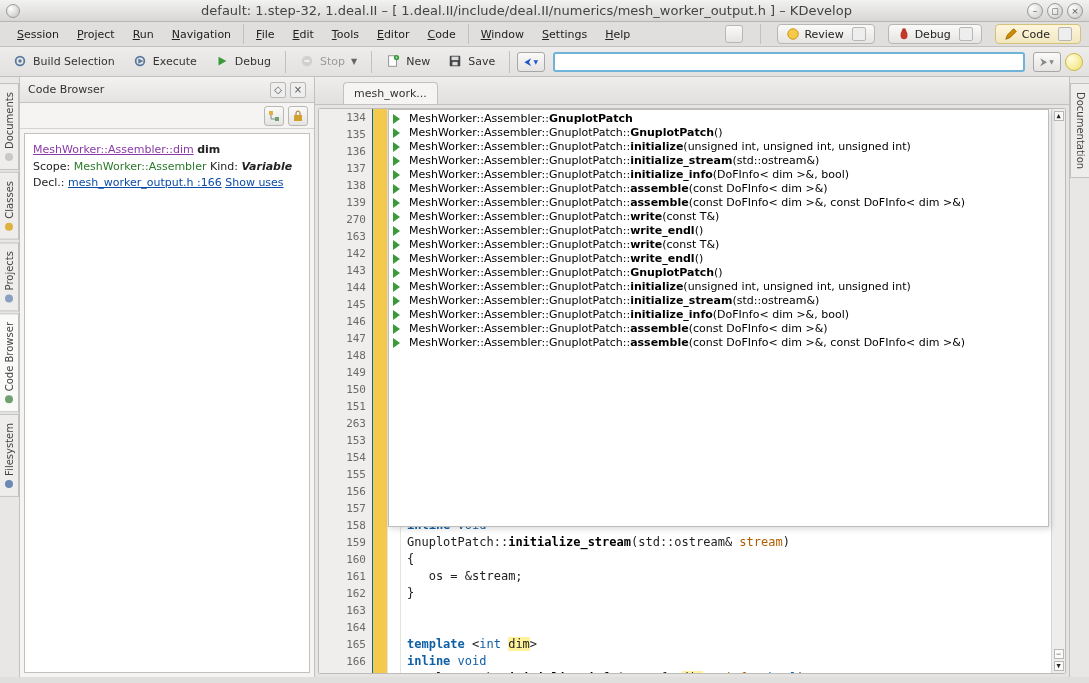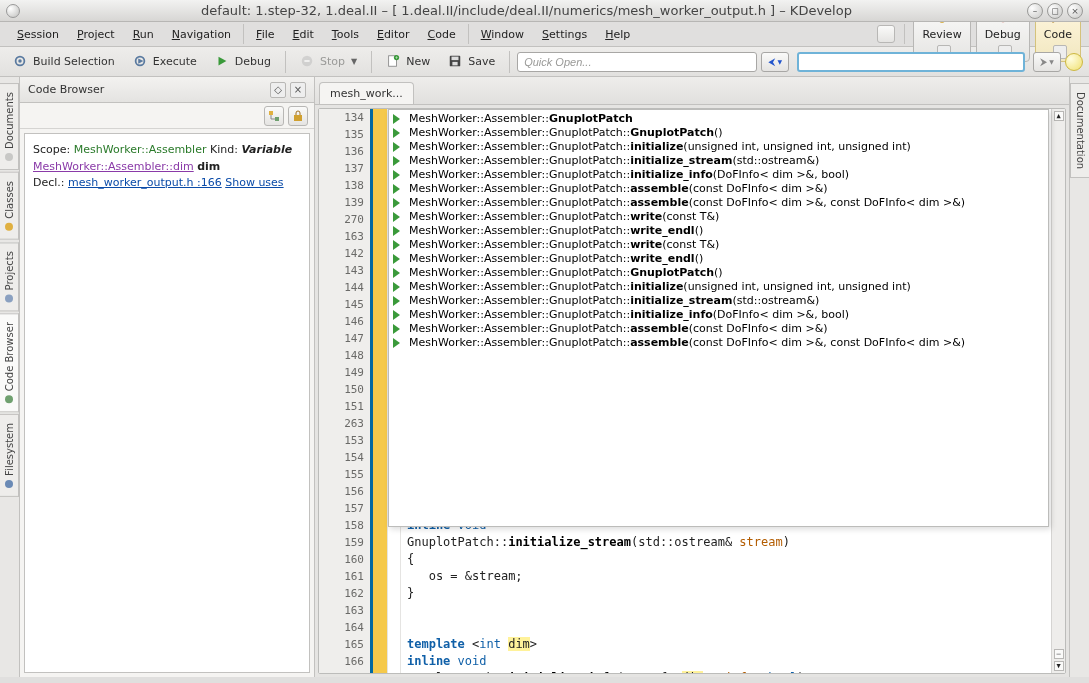--- a/index.html
+++ b/index.html
@@ -44,41 +44,40 @@
   }
 
   
   .menubar {
     height: 25px;
     background: #e0dfde;
     border-bottom: 1px solid #c2c1bf;
     display: flex;
     align-items: center;
     padding: 0 8px;
-    gap: 2px;
+    gap: 10px;
   }
   .menubar .menu-item {
     padding: 3px 9px;
     cursor: pointer;
     color: #222;
   }
   .menubar .menu-item .mn { text-decoration: underline; }
   .menubar .spacer { flex: 1; }
   .menubar .sep { width:1px; background:#c2c1bf; height:20px; margin:0 3px; }
 
   .right-toolbtn {
     display:flex; align-items:center; gap:4px;
     padding:2px 8px;
     border:1px solid #b8b7b5;
     border-radius:4px;
     background:linear-gradient(#fafaf9,#e5e4e2);
     cursor:pointer;
     font-size:11px;
     margin-left:3px;
-    flex-direction:column;
   }
   .right-toolbtn.active { background:linear-gradient(#fff6dd,#f1e7c0); border-color:#d4c27b;}
   .right-toolbtn .ic { width:14px;height:14px;display:inline-block; }
 
   
   .subtoolbar {
     height: 30px;
     background: linear-gradient(#eeedeb,#e2e1df);
     border-bottom: 1px solid #c2c1bf;
     display:flex;
@@ -227,38 +226,39 @@
   .editor-tab{
     padding:4px 10px;
     background:#f5f4f2;
     border:1px solid #c2c1bf;
     border-bottom:none;
     border-radius:4px 4px 0 0;
     font-size:11px;
     color:#333;
     cursor:pointer;
     margin-right:-1px;
+    margin-left:24px;
   }
 
   .editor-body{
     flex:1;
     background:#fff;
     border:1px solid #bcbcba;
     margin:3px;
     border-radius:2px;
     position:relative;
     font-family:"DejaVu Sans Mono","Courier New",monospace;
     font-size:12px;
     display:flex;
     overflow:hidden;
   }
   .gutter{
     width:54px;
     background:#efeeec;
-    border-right:3px solid #0369a1;
+    border-right:1px solid #0369a1;
     text-align:right;
     color:#6a6a68;
     font-size:11px;
   }
   .gutter .ln{height:17px;line-height:17px;padding-right:6px;}
   .markcol{
     width:14px;background:#f5c94b;
   }
   .markcol2{
     width:14px;background:#fff;border-left:1px solid #e5e4e2;border-right:1px solid #e5e4e2;
@@ -449,21 +449,20 @@
     <span class="ic">
       <svg class="svg-ic" viewBox="0 0 16 16">
           <rect x="2" y="2" width="12" height="12" fill="#444" rx="1"></rect>
           <rect x="4" y="3" width="8" height="4" fill="#ddd"></rect>
           <rect x="5" y="9" width="6" height="4" fill="#ddd"></rect>
         </svg>
     </span>
     <span>Save</span>
   </div>
   <div class="vsep"></div>
-  <input class="quick-open" placeholder="Quick Open..." style="">
   <div class="nav-btn">⮜<span style="font-size:6px;margin-left:2px;">▼</span></div>
   <input class="long-input" style="">
   <div class="nav-btn" style="color:#888;">⮞<span style="font-size:6px;margin-left:2px;">▼</span></div>
   <div style="width:18px;height:18px;border-radius:50%;background:radial-gradient(circle at 30% 30%,#fffde0,#f0e070);border:1px solid #cdb840;cursor:pointer;"></div>
 </div>
 
 <div class="workarea">
 
   <div class="left-strip">
     <div class="vtab">
@@ -505,25 +504,25 @@
       </div>
       <div class="pbtn">
         <svg width="12" height="12" viewBox="0 0 12 12">
             <rect x="2" y="5" width="8" height="6" fill="#d0a030"></rect>
             <path d="M4 5 V3 a2 2 0 0 1 4 0 V5" stroke="#a07020" fill="none"></path>
           </svg>
       </div>
     </div>
     <div class="panel-body">
       <div>
-        <span>Scope: </span><span class="scope">MeshWorker::Assembler</span><span> Kind: </span><span class="kind bold">Variable</span>
-      </div>
-      <div>
         <span class="linkvisited">MeshWorker::Assembler::dim</span>
         <span> </span><span class="bold">dim</span>
+      </div>
+      <div>
+        <span>Scope: </span><span class="scope">MeshWorker::Assembler</span><span> Kind: </span><span class="kind bold">Variable</span>
       </div>
       <div>
         <span>Decl.: </span><span class="link">mesh_worker_output.h :166</span>
         <span> </span><span class="link">Show uses</span>
       </div>
     </div>
   </div>
 
   <div class="editor-region">
     <div class="editor-tabs">

